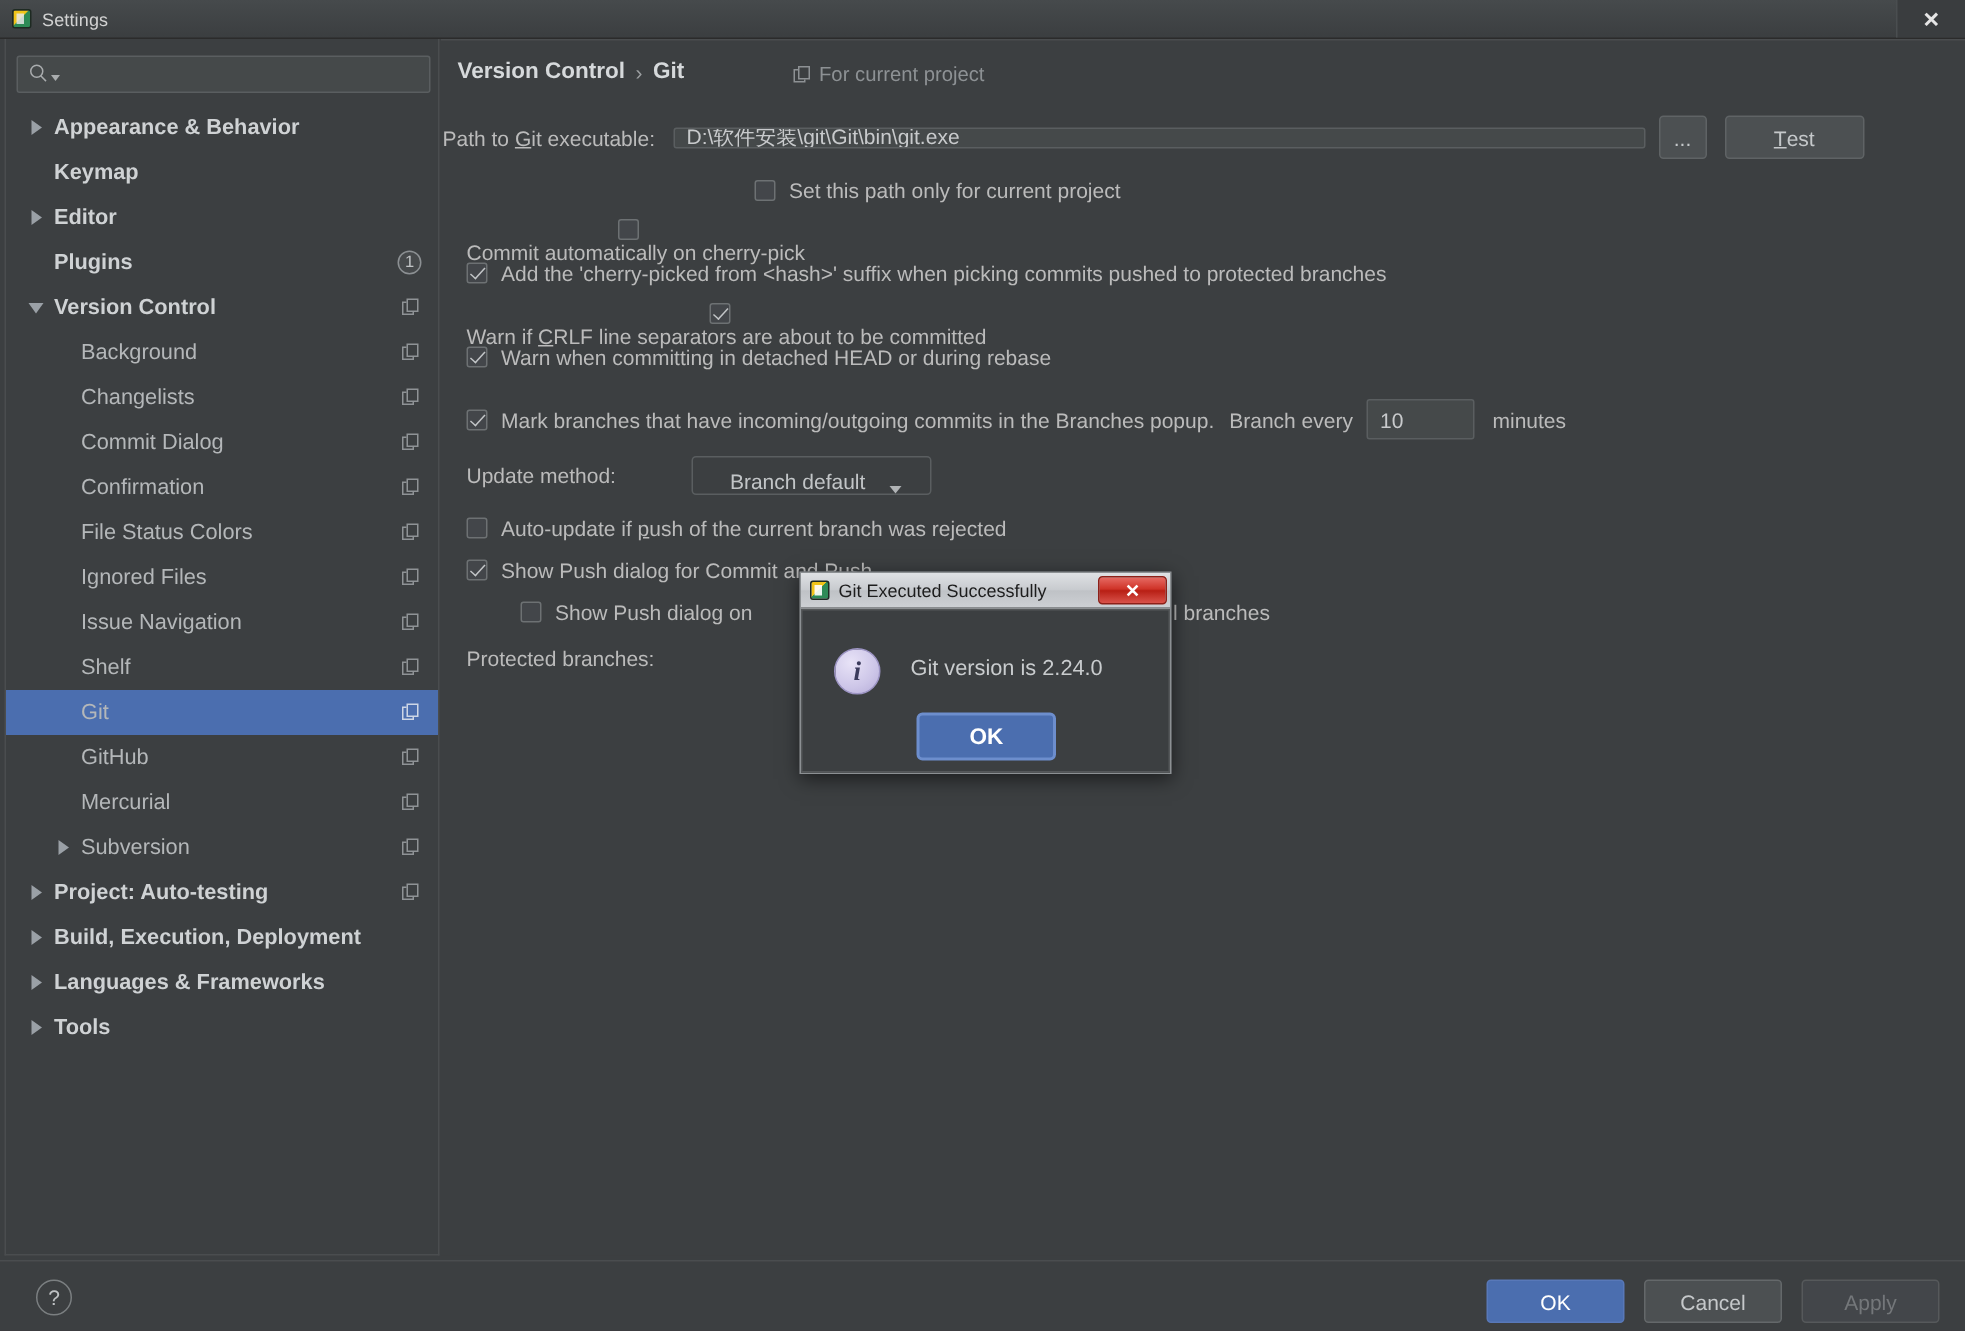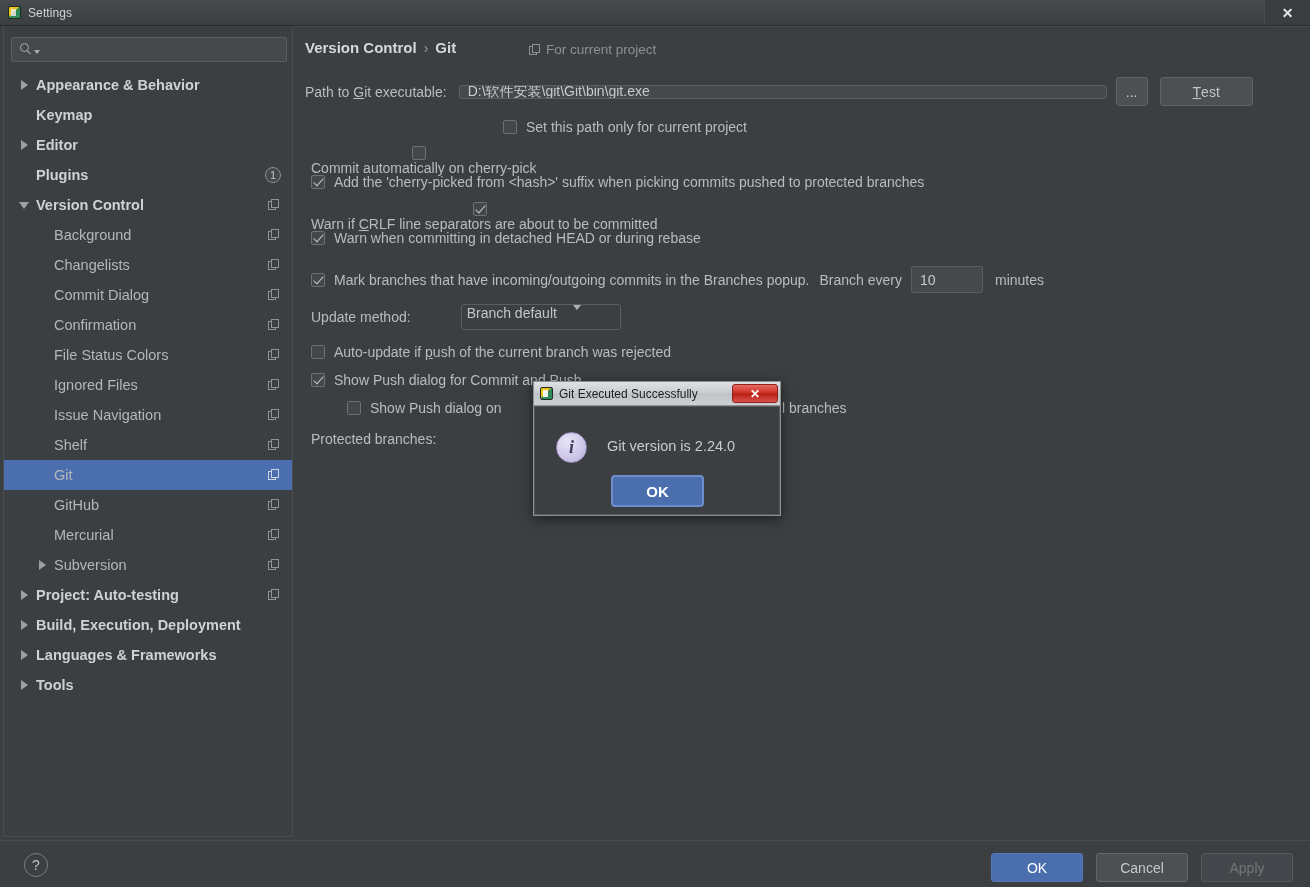--- a/index.html
+++ b/index.html
@@ -239,22 +239,22 @@
   }
   .cbtext { font-size: 14px; color: #bbbbbb; white-space: nowrap; }
   .cbtext u { text-decoration: underline; }
 
   
   .combo {
     background: #3c3f41;
     border: 1px solid #5a5e60;
     border-radius: 3px;
     height: 26px;
-    display: flex; align-items: flex-start;
-    padding: 0 6px 0 5px;
+    display: flex; align-items: flex-end;
+    padding: 0 6px 0 25px;
     color: #c2c5c7; font-size: 14px;
     cursor: default;
   }
   .combo .arrow {
     margin-left: 16px;
     width: 0; height: 0;
     border-left: 4px solid transparent; border-right: 4px solid transparent;
     border-top: 5px solid #b0b3b5;
   }
 
@@ -567,21 +567,21 @@
       </div>
 
       <div id="scope-note">
         <span class="mini-icon">
             <span class="b1"></span>
             <span class="b2"></span>
           </span>
         <span>For current project</span>
       </div>
 
-      <div class="field-row" style="top:50px; left:11px;">
+      <div class="field-row" style="top:50px; left:1px;">
         <span class="lbl"><span>Path to </span><u>G</u><span>it executable:</span></span>
         <input class="txtinput" type="text" style="width: 648px; height: 14px; margin-left: 12px;" value="D:\软件安装\git\Git\bin\git.exe">
         <div class="btn" style="width:32px; height:29px; margin-left:9px;">...</div>
         <div class="btn" style="width:93px; height:29px; margin-left:12px;">
             <u>T</u>
             <span>est</span>
           </div>
       </div>
 
       <div class="cbrow" style="top:92px; left:209px;">

